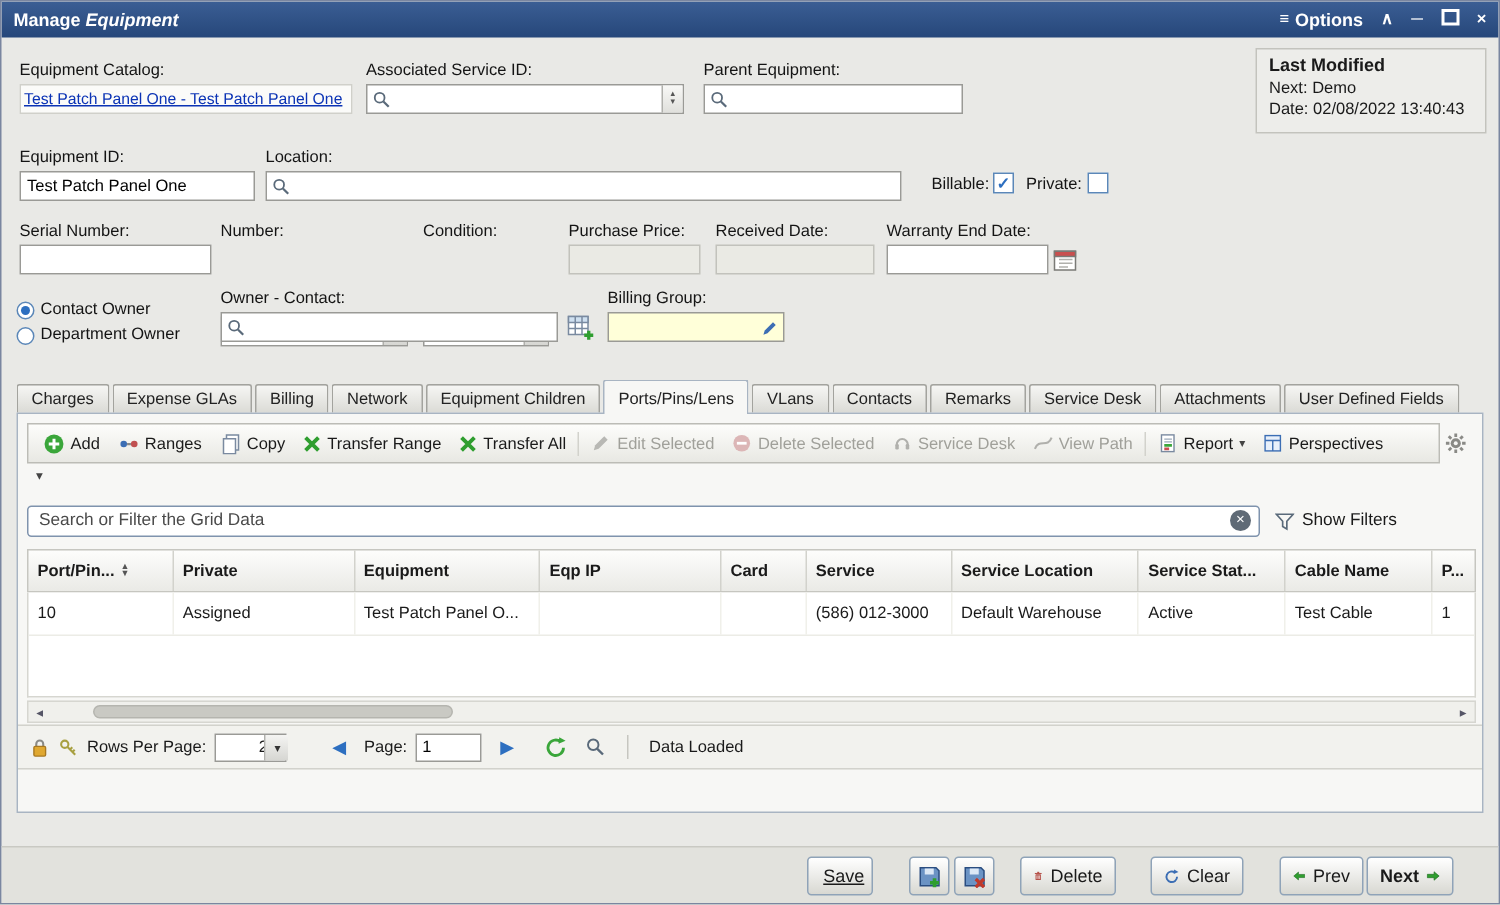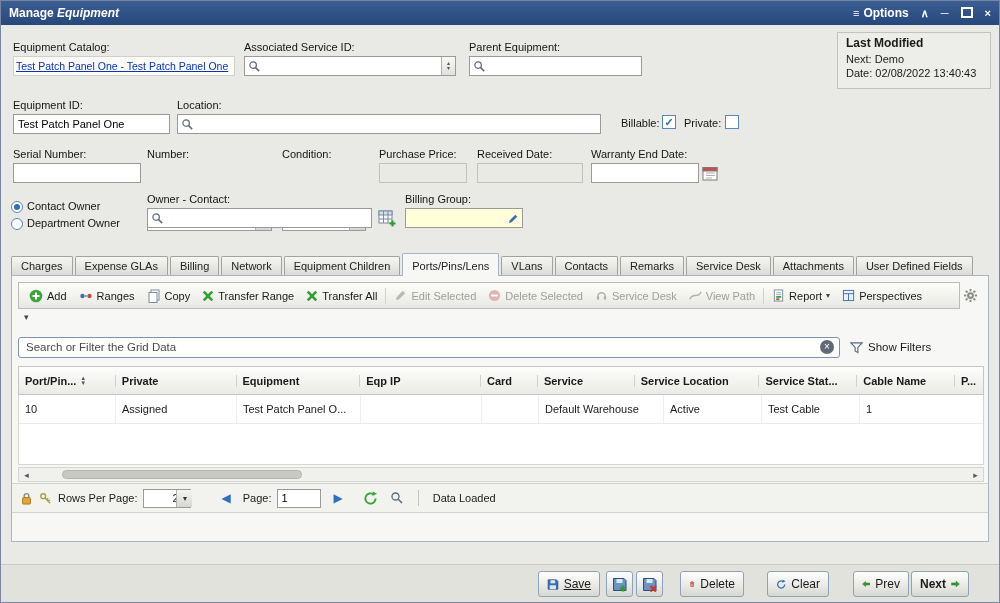--- a/index.html
+++ b/index.html
@@ -81,21 +81,21 @@
   .search-box{width:822px;height:21px;border:1px solid #7f93ad;border-radius:3px;background:#fff;
     display:flex;align-items:center;box-sizing:border-box;padding:0 5px;}
   .search-box input{flex:1;border:none;outline:none;font:inherit;font-size:11.5px;background:transparent;}
   .search-box input::placeholder{color:#4a4a4a;opacity:1;}
   .search-clear{width:14px;height:14px;border-radius:50%;background:#5f6a76;color:#fff;
     font-size:10px;line-height:14px;text-align:center;cursor:default;}
   .show-filters{display:flex;align-items:center;gap:5px;margin-left:10px;font-size:11.5px;}
 
   
   .grid-header{position:absolute;left:6px;top:90px;width:966px;height:29px;display:flex;
-    border:1px solid #c6c6c0;box-sizing:border-box;background:linear-gradient(#fdfdfc,#eaeae6);align-items:center;}
+    border:1px solid #c6c6c0;box-sizing:border-box;background:linear-gradient(#fdfdfc,#eaeae6);}
   .gh-cell{display:flex;align-items:center;padding:0 6px;font-weight:bold;
     border-right:1px solid #d2d2cc;box-sizing:border-box;overflow:hidden;white-space:nowrap;}
   .sort{display:flex;flex-direction:column;font-size:6px;line-height:5px;color:#555;margin-left:4px;}
   .grid-body{position:absolute;left:6px;top:119px;width:966px;height:70px;background:#fff;
     border:1px solid #d6d6d0;border-top:none;box-sizing:border-box;}
   .grid-row{display:flex;height:28px;border-bottom:1px solid #ecece6;}
   .gr-cell{display:flex;align-items:center;padding:0 6px;border-right:1px solid #f0f0ea;
     overflow:hidden;white-space:nowrap;box-sizing:border-box;}
 
   .hscroll{position:absolute;left:6px;top:191px;width:966px;height:15px;background:#f0f0ec;
@@ -440,20 +440,21 @@
         </div>
     </div>
 
     <div class="grid-body">
       <div class="grid-row">
         <div class="gr-cell" style="width:97px;">10</div>
         <div class="gr-cell" style="width:121px;">Assigned</div>
         <div class="gr-cell" style="width:124px;">Test Patch Panel O...</div>
         <div class="gr-cell" style="width:121px;"></div>
         <div class="gr-cell" style="width:57px;"></div>
+        <div class="gr-cell" style="width:97px;">(586) 012-3000</div>
         <div class="gr-cell" style="width:125px;">Default Warehouse</div>
         <div class="gr-cell" style="width:98px;">Active</div>
         <div class="gr-cell" style="width:98px;">Test Cable</div>
         <div class="gr-cell" style="width:28px;border-right:none;">1</div>
       </div>
     </div>
 
     <div class="hscroll">
       <span class="hs-btn">◂</span>
       <div class="hs-track">
@@ -495,21 +496,21 @@
             <circle cx="5.5" cy="5.5" r="3.5" fill="none" stroke="#5a6a7a" stroke-width="1.3"></circle>
             <line x1="8.2" y1="8.2" x2="12" y2="12" stroke="#5a6a7a" stroke-width="1.6"></line>
           </svg>
       </span>
       <span class="footer-divider"></span>
       <span>Data Loaded</span>
     </div>
   </div>
 
   <div class="bottombar">
-    <div class="btn" style="left:537px;width:62px;text-decoration:underline;">
+    <div class="btn" style="left:537px;width:44px;text-decoration:underline;">
       <svg width="15" height="15" viewBox="0 0 15 15">
           <path d="M1.5 1.5 h10.5 l2 2 v10 h-12.5 z" fill="#3c6eb4" stroke="#2a4d80"></path>
           <rect x="4.5" y="2" width="6" height="4" fill="#dce8f5"></rect>
           <rect x="3.5" y="8.5" width="8" height="5" fill="#dce8f5"></rect>
         </svg>
       <span>Save</span>
     </div>
     <div class="btn" style="left:605px;width:27px;padding:0;">
       <svg width="15" height="15" viewBox="0 0 15 15">
           <path d="M1.5 1.5 h10.5 l2 2 v10 h-12.5 z" fill="#6b93c4" stroke="#2a4d80"></path>

